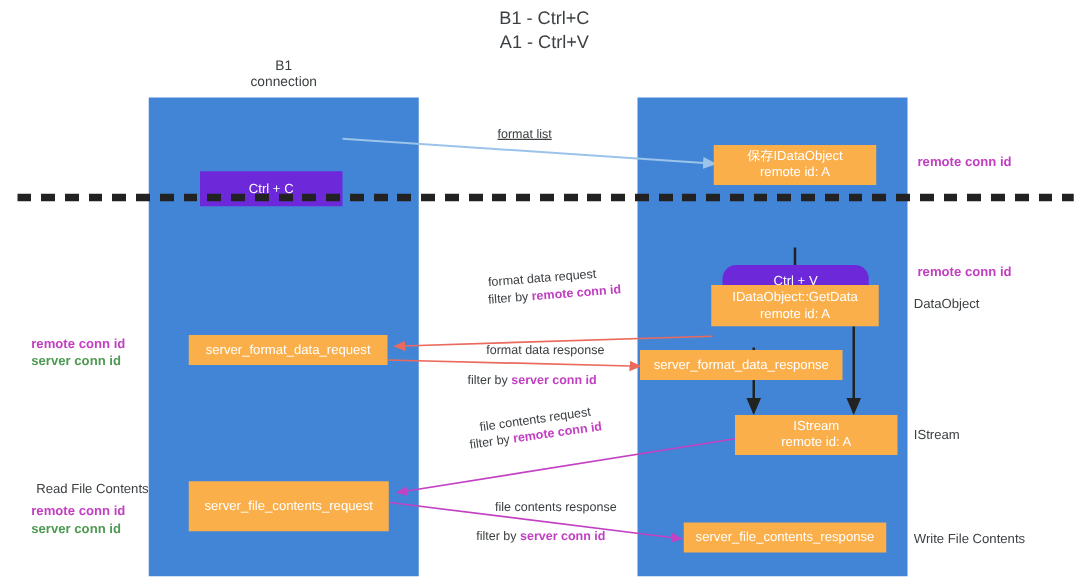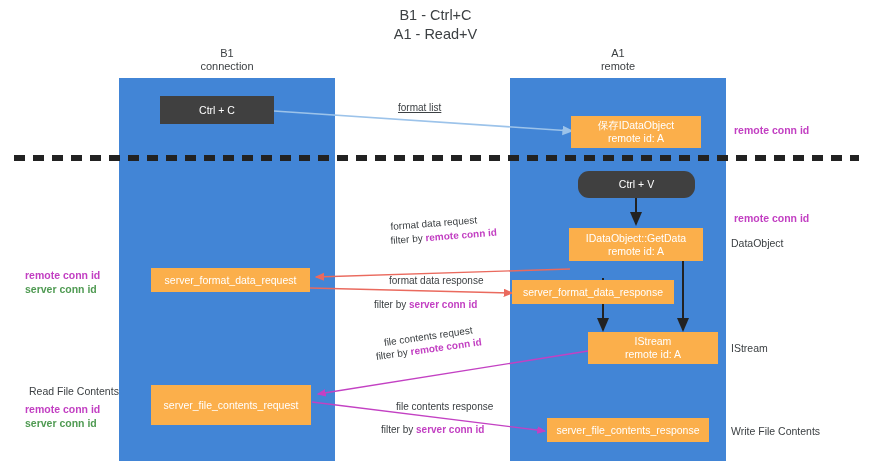--- a/index.html
+++ b/index.html
@@ -26,21 +26,21 @@
     color:#3c4043;white-space:pre;
   }
 
   
   .node{
     position:absolute;box-sizing:border-box;
     display:flex;flex-direction:column;align-items:center;justify-content:center;
     color:#ffffff;font-size:10.5px;line-height:13px;text-align:center;
     white-space:pre-line;padding:1px 4px;
   }
-  .green{background:#404040;}
+  .green{background:#6d28d9;margin-top:41px;}
   .orange{background:#fbaf4b;text-align:center;}
 
   
   .note{position:absolute;font-size:10.5px;line-height:14px;white-space:pre;}
   .note.bold{font-weight:bold;}
   .pink{color:#c23fc2;}
   .green-t{color:#4f9a52;}
   .dark{color:#3c4043;}
 
   
@@ -57,25 +57,23 @@
 </style>
 </head>
 <body>
 
 <div id="stage">
 
   <div class="band" style="left:119px;top:78px;width:216px;height:383px;"></div>
   <div class="band" style="left:510px;top:78px;width:216px;height:383px;"></div>
 
   <div class="maintitle">B1 - Ctrl+C
-A1 - Read+V</div>
+A1 - Ctrl+V</div>
   <div class="coltitle" style="left:119px;top:47px;width:216px;">B1
 connection</div>
-  <div class="coltitle" style="left:510px;top:47px;width:216px;">A1
-remote</div>
 
   <svg class="wires" viewBox="0 0 871 467">
     <defs>
       <marker id="ah-blue" markerWidth="7" markerHeight="7" refX="6" refY="3" orient="auto">
         <path d="M0,0 L7,3 L0,6 z" fill="#9cc3ea"></path>
       </marker>
       <marker id="ah-red" markerWidth="7" markerHeight="7" refX="6" refY="3" orient="auto">
         <path d="M0,0 L7,3 L0,6 z" fill="#ea6a5e"></path>
       </marker>
       <marker id="ah-black" markerWidth="7" markerHeight="7" refX="6" refY="3" orient="auto">

